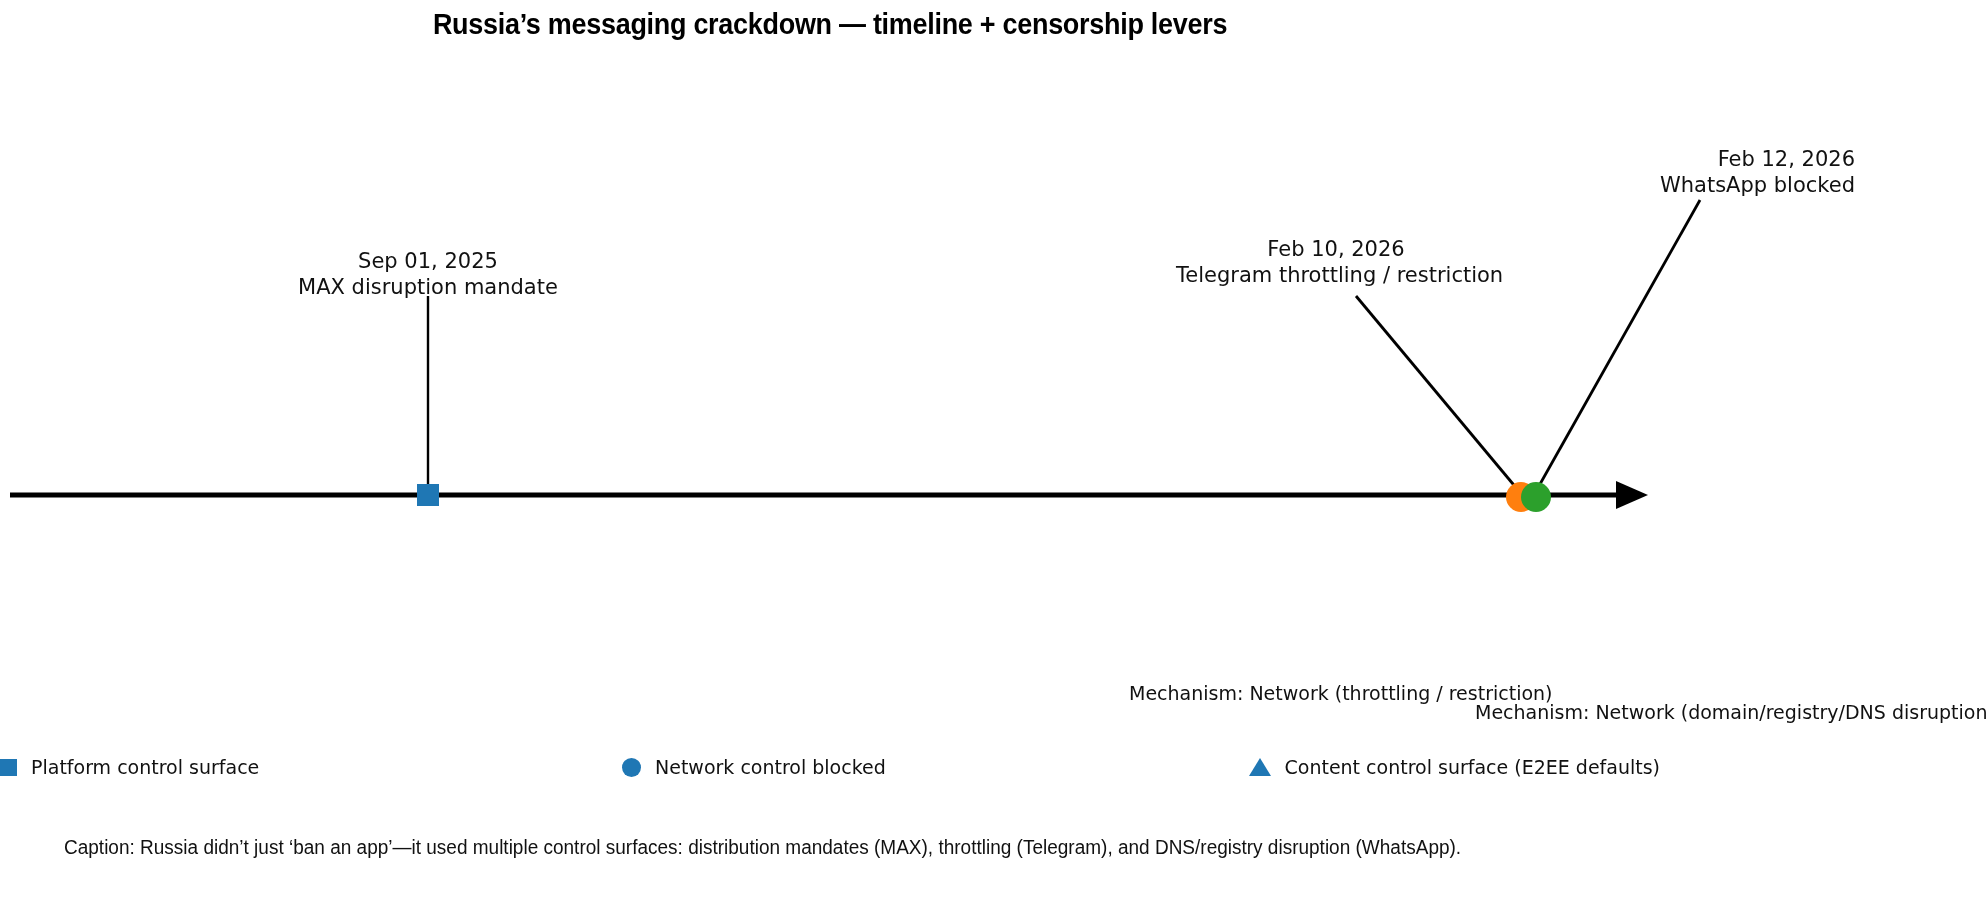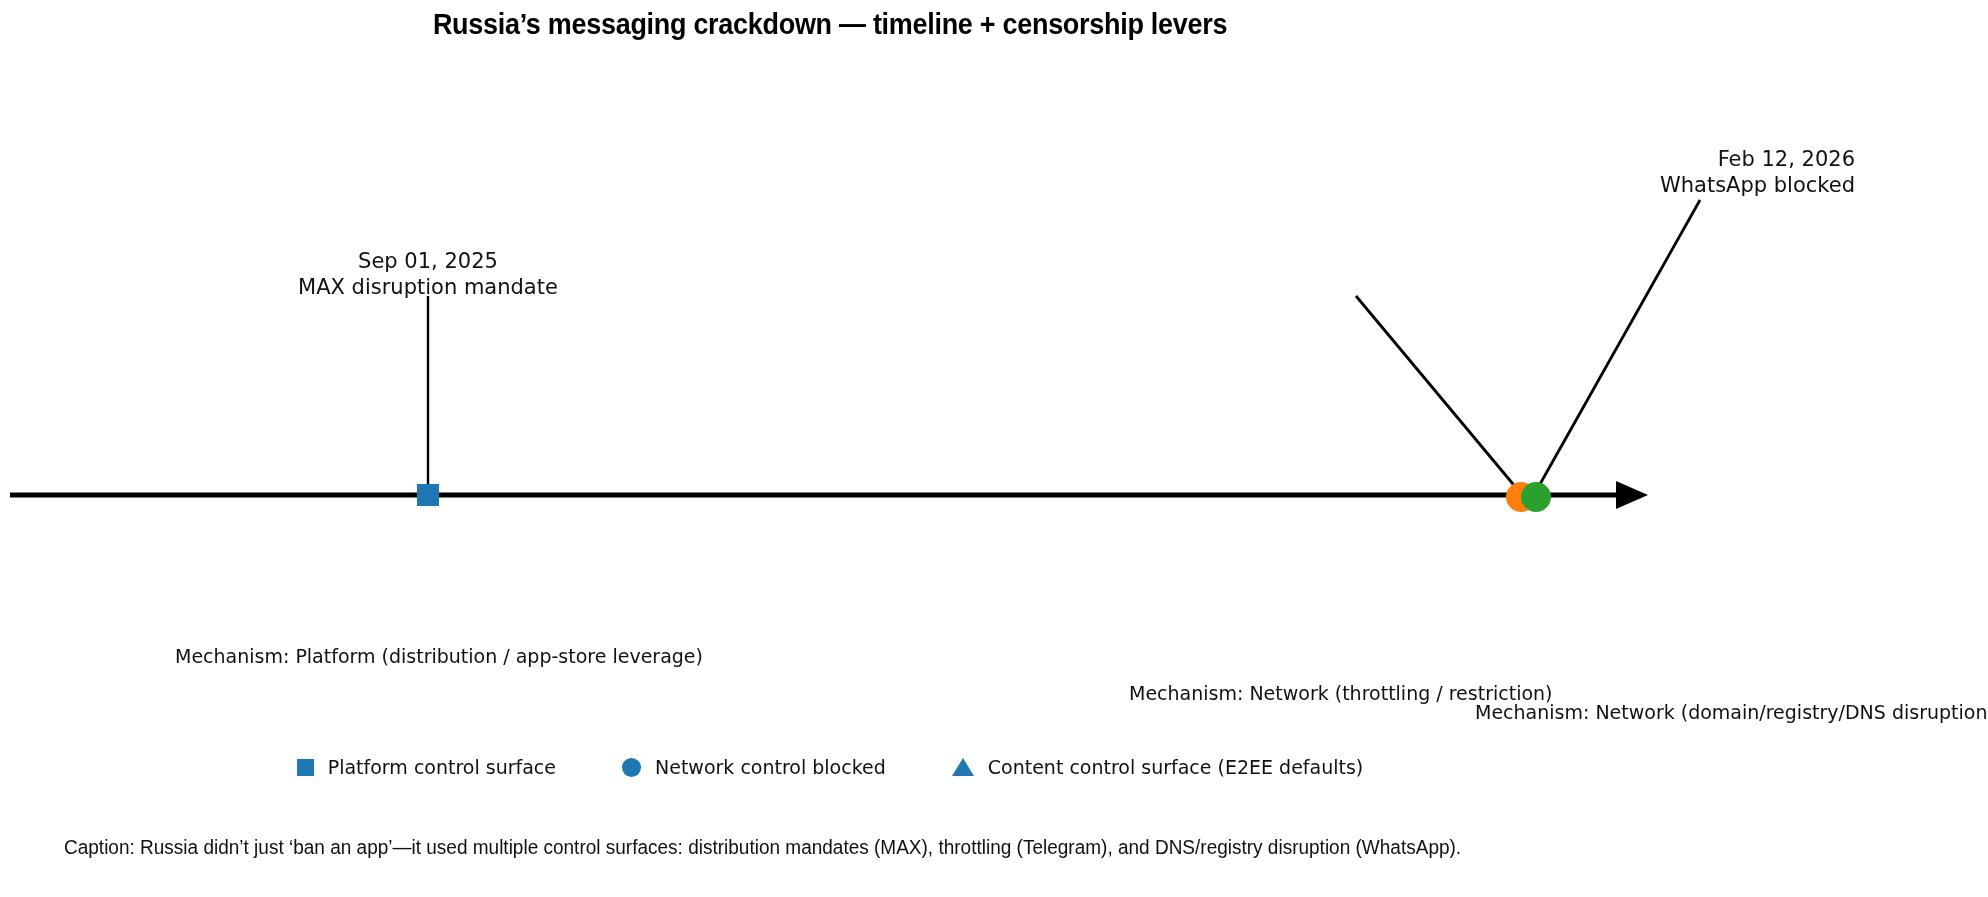--- a/index.html
+++ b/index.html
@@ -13,21 +13,21 @@
          font-weight:bold;font-size:29px;letter-spacing:-0.3px;
          transform:scaleX(0.93);transform-origin:center top;}
 
   .annot{position:absolute;text-align:center;font-size:21px;line-height:1.22;
          color:#111;white-space:nowrap;}
   .annot .l2{display:block;}
 
   .mech{position:absolute;font-size:19px;color:#111;white-space:nowrap;}
 
   .legend{position:absolute;left:0;top:756px;width:1660px;
-          display:flex;justify-content:center;align-items:center;gap:66px;}
+          display:flex;justify-content:space-between;align-items:center;gap:66px;}
   .legend-item{display:flex;align-items:center;gap:14px;}
   .legend-label{font-size:19px;color:#111;white-space:nowrap;}
   .sw-square{width:17px;height:17px;background:#1f77b4;display:block;}
   .sw-circle{width:19px;height:19px;border-radius:50%;background:#1f77b4;display:block;}
   .sw-tri{width:0;height:0;border-left:11px solid transparent;
           border-right:11px solid transparent;border-bottom:18px solid #1f77b4;display:block;}
 
   .caption{position:absolute;left:64px;top:836px;font-size:20px;color:#111;
            font-family:"Liberation Sans Narrow","Liberation Sans",sans-serif;
            white-space:nowrap;transform:scaleX(0.95);transform-origin:left top;}
@@ -51,27 +51,30 @@
     <rect x="417" y="484" width="22" height="22" fill="#1f77b4"></rect>
     <circle cx="1521" cy="497" r="15" fill="#ff7f0e"></circle>
     <circle cx="1536" cy="497" r="15" fill="#2ca02c"></circle>
   </svg>
 
   <div class="annot" style="left:298px;top:237px;width:260px;margin-top:12px;">
     <span>Sep 01, 2025</span>
     <span class="l2">MAX disruption mandate</span>
   </div>
 
+  <div class="annot" style="left:1176px;top:237px;width:320px;">
+    <span>Feb 10, 2026</span>
+    <span class="l2">Telegram throttling / restriction</span>
+  </div>
 
   <div class="annot" style="left:1595px;top:147px;width:260px;text-align:right;">
     <span>Feb 12, 2026</span>
     <span class="l2">WhatsApp blocked</span>
   </div>
 
-  <div class="mech" style="left:175px;top:645px;">Mechanism: Platform (distribution / app-store leverage)</div>
   <div class="mech" style="left:1129px;top:682px;">Mechanism: Network (throttling / restriction)</div>
   <div class="mech" style="left:1475px;top:701px;">Mechanism: Network (domain/registry/DNS disruption)</div>
 
   <div class="legend">
     <div class="legend-item">
       <span class="sw-square"></span>
       <span class="legend-label">Platform control surface</span>
     </div>
     <div class="legend-item">
       <span class="sw-circle"></span>

